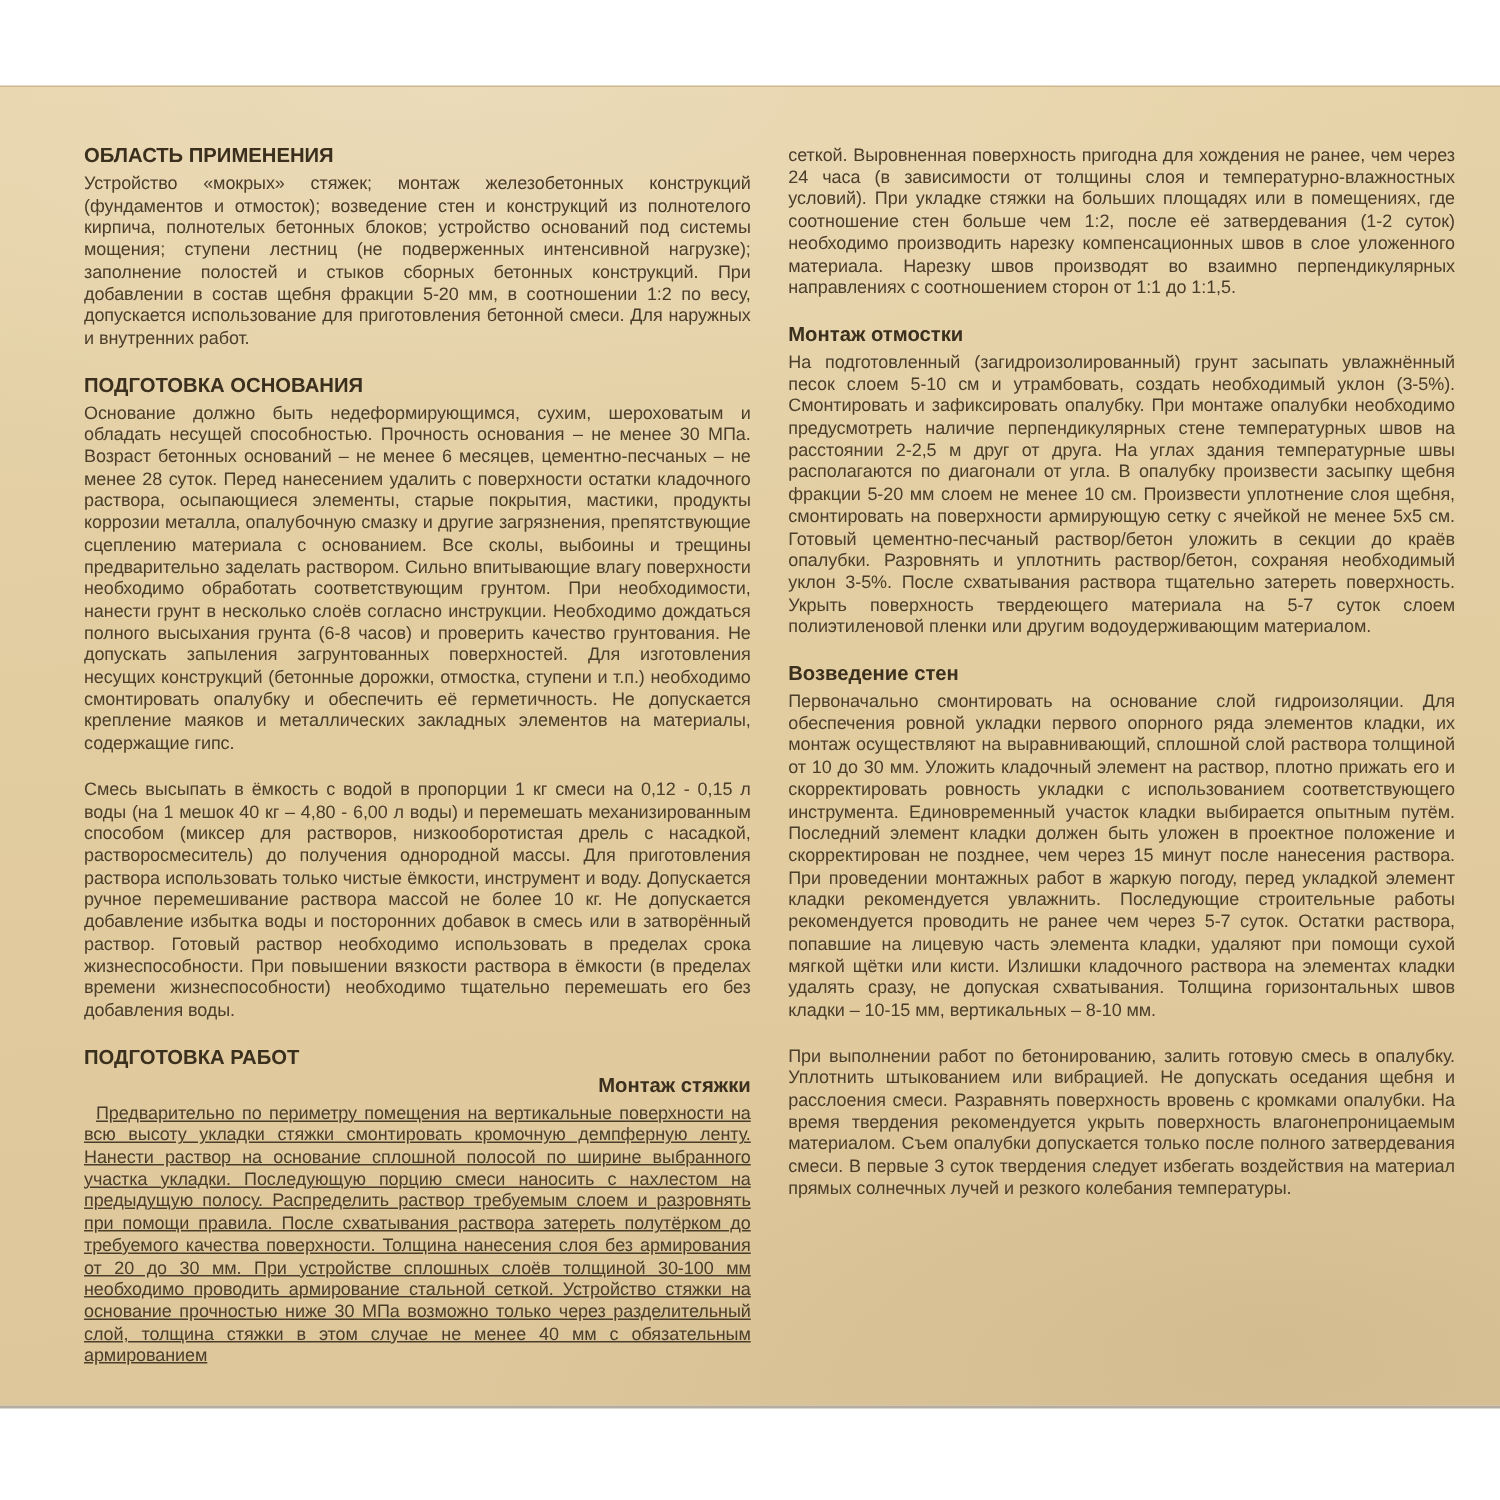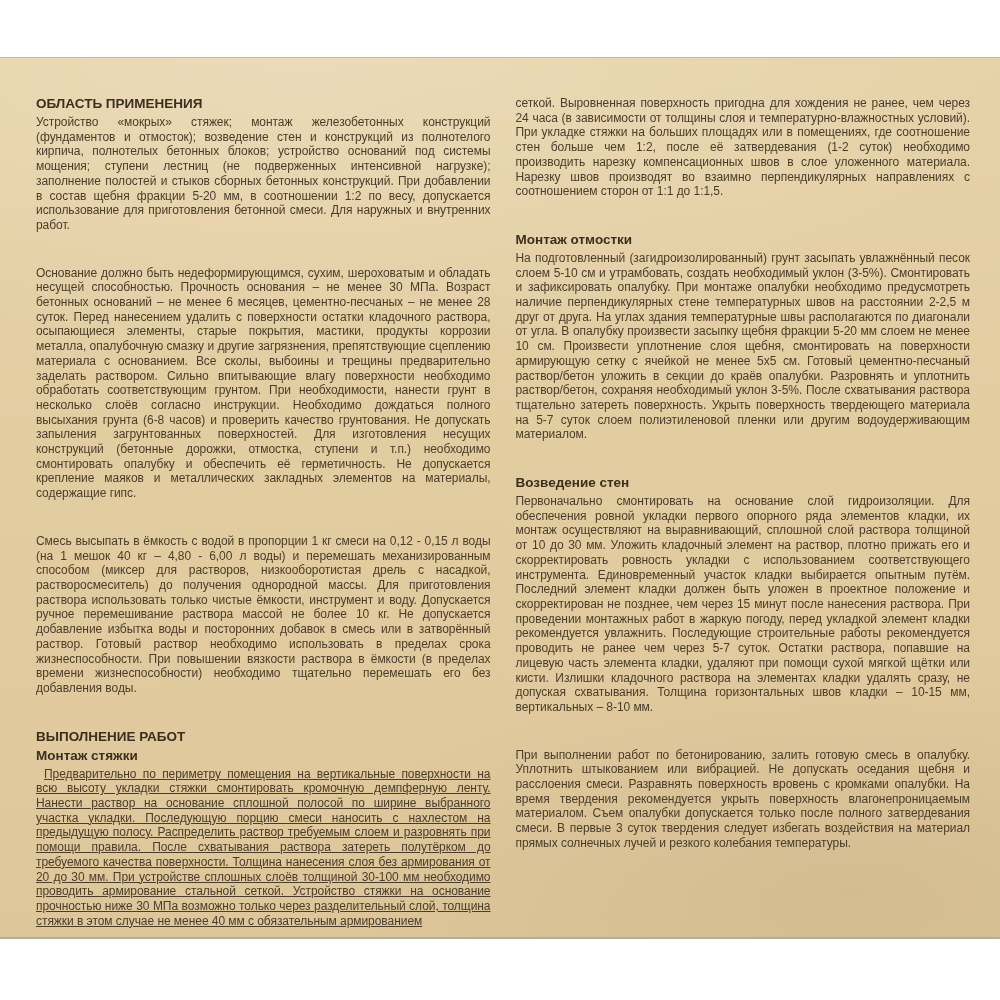--- a/index.html
+++ b/index.html
@@ -25,37 +25,37 @@
     background:
       radial-gradient(1200px 500px at 30% 0%, rgba(255,255,255,0.18), rgba(255,255,255,0) 60%),
       radial-gradient(900px 400px at 85% 95%, rgba(120,95,50,0.10), rgba(120,95,50,0) 60%),
       linear-gradient(178deg, #e7d3a9 0%, #e2cda1 45%, #ddc69a 100%);
     border-top: 1px solid #ccb88d;
     border-bottom: 2px solid #b5ab9e;
   }
   .content {
     display: flex;
     gap: 25px;
-    padding: 38px 30px 0 36px;
+    padding: 38px 30px 0 56px;
     box-sizing: border-box;
   }
   .col {
     width: 455px;
   }
   .doc-section { margin: 0; }
-  .doc-section + .doc-section { margin-top: 33px; }
+  .doc-section + .doc-section { margin-top: 16px; }
   h2, h3 {
     margin: 0 0 3px 0;
     font-size: 13.5px;
     line-height: 16px;
     font-weight: bold;
     color: #3b2f1d;
     letter-spacing: 0;
   }
-  h3 { margin-top: 1px; }
+  h3 { margin-top: 1px; text-align: right; }
   p {
     margin: 0;
     font-size: 12px;
     line-height: 14.7px;
     text-align: justify;
     color: #4a3d2a;
     letter-spacing: -0.05px;
   }
   p.indent-first { text-indent: 8px; text-decoration: underline; }
 </style>
@@ -65,27 +65,28 @@
 <div class="page">
   <div class="paper">
     <div class="content">
 
       <div class="col">
         <div class="doc-section">
           <h2>ОБЛАСТЬ ПРИМЕНЕНИЯ</h2>
           <p>Устройство «мокрых» стяжек; монтаж железобетонных конструкций (фундаментов и отмосток); возведение стен и конструкций из полнотелого кирпича, полнотелых бетонных блоков; устройство оснований под системы мощения; ступени лестниц (не подверженных интенсивной нагрузке); заполнение полостей и стыков сборных бетонных конструкций. При добавлении в состав щебня фракции 5-20 мм, в соотношении 1:2 по весу, допускается использование для приготовления бетонной смеси. Для наружных и внутренних работ.</p>
         </div>
         <div class="doc-section">
+          <h2>ПОДГОТОВКА ОСНОВАНИЯ</h2>
           <p>Основание должно быть недеформирующимся, сухим, шероховатым и обладать несущей способностью. Прочность основания – не менее 30 МПа. Возраст бетонных оснований – не менее 6 месяцев, цементно-песчаных – не менее 28 суток. Перед нанесением удалить с поверхности остатки кладочного раствора, осыпающиеся элементы, старые покрытия, мастики, продукты коррозии металла, опалубочную смазку и другие загрязнения, препятствующие сцеплению материала с основанием. Все сколы, выбоины и трещины предварительно заделать раствором. Сильно впитывающие влагу поверхности необходимо обработать соответствующим грунтом. При необходимости, нанести грунт в несколько слоёв согласно инструкции. Необходимо дождаться полного высыхания грунта (6-8 часов) и проверить качество грунтования. Не допускать запыления загрунтованных поверхностей. Для изготовления несущих конструкций (бетонные дорожки, отмостка, ступени и т.п.) необходимо смонтировать опалубку и обеспечить её герметичность. Не допускается крепление маяков и металлических закладных элементов на материалы, содержащие гипс.</p>
         </div>
         <div class="doc-section">
           <p>Смесь высыпать в ёмкость с водой в пропорции 1 кг смеси на 0,12 - 0,15 л воды (на 1 мешок 40 кг – 4,80 - 6,00 л воды) и перемешать механизированным способом (миксер для растворов, низкооборотистая дрель с насадкой, растворосмеситель) до получения однородной массы. Для приготовления раствора использовать только чистые ёмкости, инструмент и воду. Допускается ручное перемешивание раствора массой не более 10 кг. Не допускается добавление избытка воды и посторонних добавок в смесь или в затворённый раствор. Готовый раствор необходимо использовать в пределах срока жизнеспособности. При повышении вязкости раствора в ёмкости (в пределах времени жизнеспособности) необходимо тщательно перемешать его без добавления воды.</p>
         </div>
         <div class="doc-section">
-          <h2>ВЫПОЛНЕНИЕ РАБОТ</h2>
+          <h2>ПОДГОТОВКА РАБОТ</h2>
           <h3>Монтаж стяжки</h3>
           <p class="indent-first">Предварительно по периметру помещения на вертикальные поверхности на всю высоту укладки стяжки смонтировать кромочную демпферную ленту. Нанести раствор на основание сплошной полосой по ширине выбранного участка укладки. Последующую порцию смеси наносить с нахлестом на предыдущую полосу. Распределить раствор требуемым слоем и разровнять при помощи правила. После схватывания раствора затереть полутёрком до требуемого качества поверхности. Толщина нанесения слоя без армирования от 20 до 30 мм. При устройстве сплошных слоёв толщиной 30-100 мм необходимо проводить армирование стальной сеткой. Устройство стяжки на основание прочностью ниже 30 МПа возможно только через разделительный слой, толщина стяжки в этом случае не менее 40 мм с обязательным армированием</p>
         </div>
       </div>
 
       <div class="col">
         <div class="doc-section">
           <p>сеткой. Выровненная поверхность пригодна для хождения не ранее, чем через 24 часа (в зависимости от толщины слоя и температурно-влажностных условий). При укладке стяжки на больших площадях или в помещениях, где соотношение стен больше чем 1:2, после её затвердевания (1-2 суток) необходимо производить нарезку компенсационных швов в слое уложенного материала. Нарезку швов производят во взаимно перпендикулярных направлениях с соотношением сторон от 1:1 до 1:1,5.</p>
         </div>
         <div class="doc-section">

